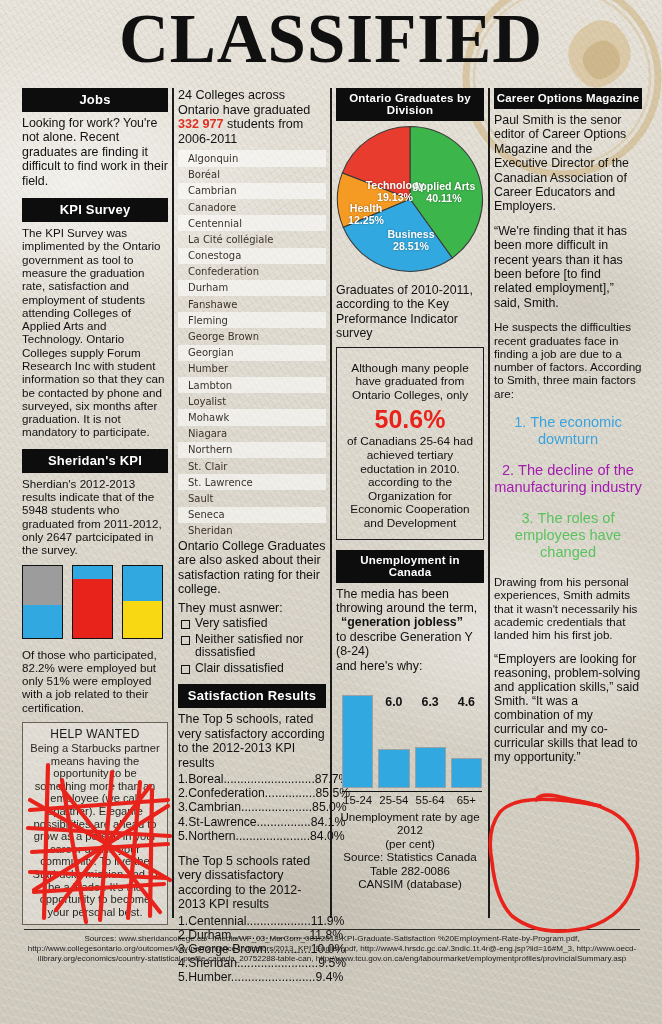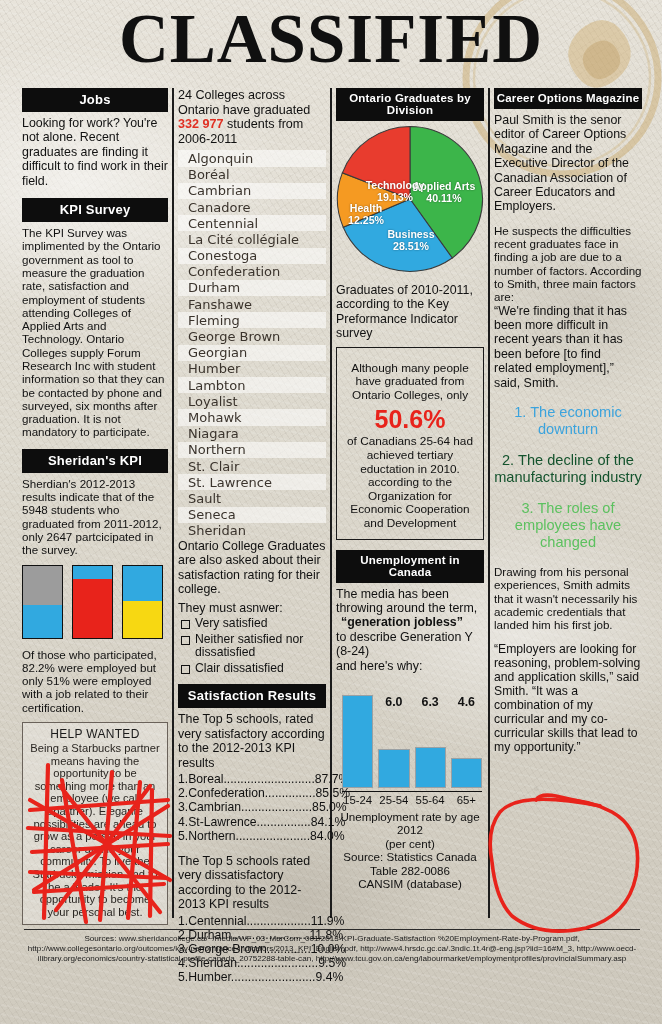--- a/index.html
+++ b/index.html
@@ -63,21 +63,21 @@
   .body-txt {
     font-size:12.4px; line-height:14.4px; color:#111; text-align:left;
   }
   .body-txt.tight { font-size:11.6px; line-height:13.3px; }
 
   
   .lead { font-size:12.6px; line-height:14.6px; color:#111; margin-bottom:4px; }
   .lead .hl { color:#e03023; font-weight:bold; }
   ul.colleges { list-style:none; margin:0; padding:0; }
   ul.colleges li {
-    font-size:13px; line-height:11px; padding:2.6px 0 2.6px 10px;
+    font-size:10px; line-height:11px; padding:2.6px 0 2.6px 10px;
     color:#3a332c; font-family:"DejaVu Sans", sans-serif;
   }
   ul.colleges li:nth-child(odd){ background:rgba(255,255,255,.55); }
 
   
   .barset { display:flex; gap:9px; margin:8px 0 9px; }
   .bbox { width:41px; height:74px; border:1.5px solid #111; display:flex; flex-direction:column; }
 
   
   .pie-wrap { position:relative; width:148px; height:154px; margin-top:2px; }
@@ -114,21 +114,21 @@
   .adbox {
     position:relative; border:1.4px solid #6a625a; padding:4px 5px 6px;
     text-align:center; background:rgba(255,255,255,.25); margin-top:8px;
   }
   .adbox .adtitle { font-size:12px; font-weight:normal; letter-spacing:.3px; color:#1a1a1a; margin-bottom:1px;}
   .adbox .adtxt { font-size:11.2px; line-height:12.6px; color:#2a2622; }
 
   
   .factor { text-align:center; font-size:14.6px; line-height:17px; margin:14px 0; }
   .f1 { color:#3ba3dd; }
-  .f2 { color:#14532d; }
+  .f2 { color:#a21caf; }
   .f3 { color:#5cc15f; }
 
   .quotebox { font-size:12.2px; line-height:14px; color:#111; margin-top:10px; }
 
   
   #sources {
     position:absolute; left:24px; top:934px; width:616px;
     font-size:8.1px; line-height:10.2px; color:#1a1a1a; text-align:center;
   }
   #toprule { position:absolute; left:24px; top:929px; width:616px; height:1px; background:#2a2a2a; }
@@ -328,22 +328,22 @@
       <div>(per cent)</div>
       <div>Source: Statistics Canada</div>
       <div>Table 282-0086</div>
       <div>CANSIM (database)</div>
     </div>
 </div>
 
 <div class="col" id="c4">
   <div class="hdr sm">Career Options Magazine</div>
   <div class="body-txt" style="margin-bottom:10px;">Paul Smith is the senor editor of Career Options Magazine and the Executive Director of the Canadian Association of Career Educators and Employers.</div>
+  <div class="body-txt" style="margin-bottom:10px;">“We're finding that it has been more difficult in recent years than it has been before [to find related employment],” said, Smith.</div>
   <div class="body-txt tight">He suspects the difficulties recent graduates face in finding a job are due to a number of factors. According to Smith, three main factors are:</div>
-  <div class="body-txt" style="margin-bottom:10px;">“We're finding that it has been more difficult in recent years than it has been before [to find related employment],” said, Smith.</div>
 
   <div class="factor f1">1. The economic downturn</div>
   <div class="factor f2">2. The decline of the manufacturing industry</div>
   <div class="factor f3">3. The roles of employees have changed</div>
 
   <div class="body-txt tight" style="margin-top:12px;">Drawing from his personal experiences, Smith admits that it wasn't necessarily his academic credentials that landed him his first job.</div>
   <div class="quotebox">“Employers are looking for reasoning, problem-solving and application skills,” said Smith. “It was a combination of my curricular and my co-curricular skills that lead to my opportunity.”</div>
 </div>
 
 <div id="toprule"></div>

